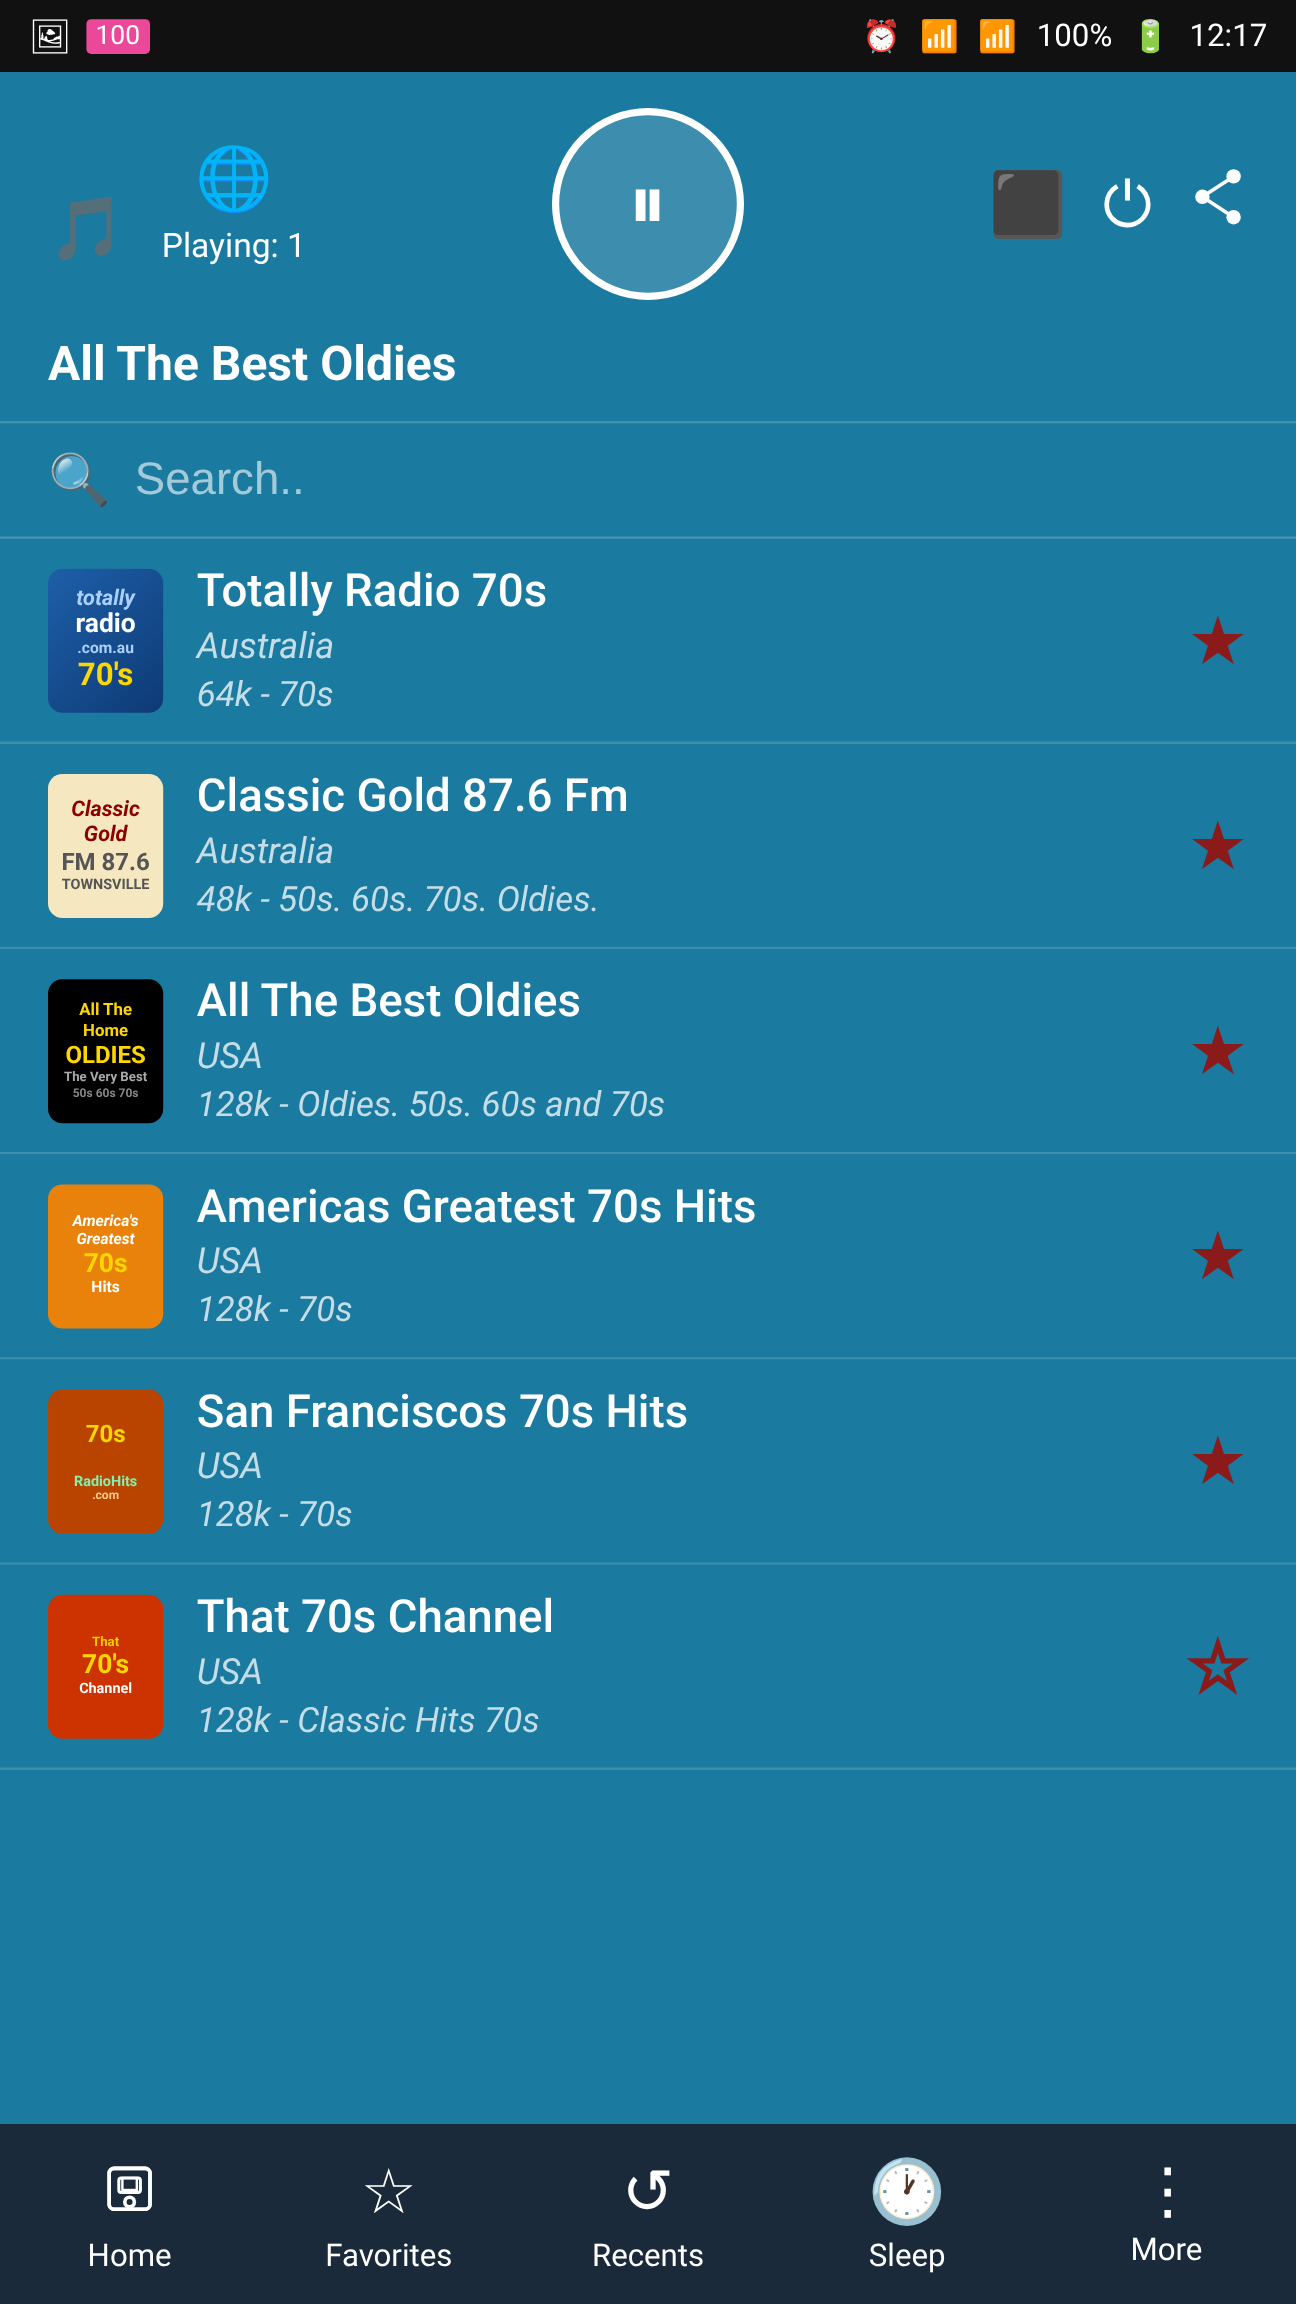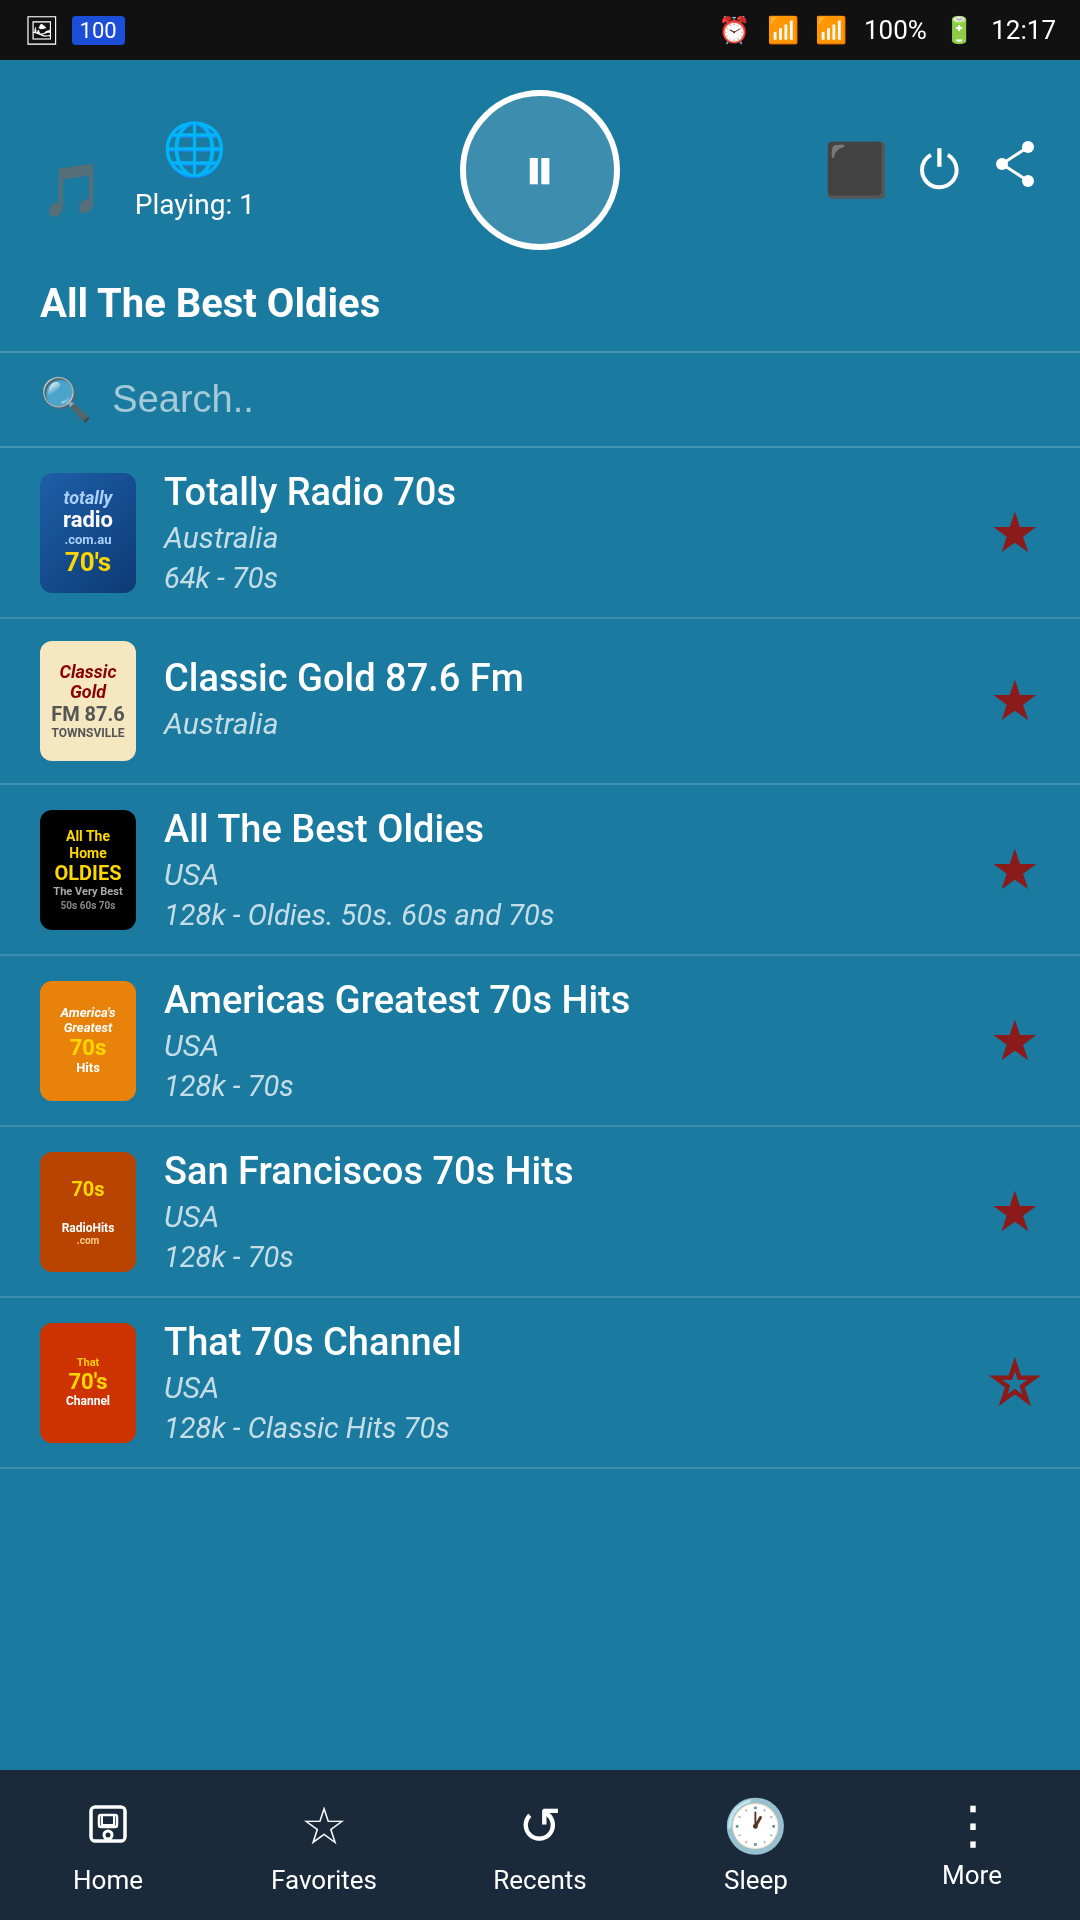--- a/index.html
+++ b/index.html
@@ -158,21 +158,21 @@
 
     
     .logo-inner { width: 100%; height: 100%; display: flex; flex-direction: column; align-items: center; justify-content: center; padding: 8px; }
   </style>
 </head>
 <body>
 
 <div class="status-bar">
   <div class="status-left">
     <span>🖼</span>
-    <span style="background:#1d4ed8;padding:2px 8px;font-size:22px;border-radius:4px;">100</span>
+    <span style="background:#ec4899;padding:2px 8px;font-size:22px;border-radius:4px;">100</span>
   </div>
   <div class="status-right">
     <span>⏰</span>
     <span>📶</span>
     <span>📶</span>
     <span>100%</span>
     <span>🔋</span>
     <span>12:17</span>
   </div>
 </div>
@@ -240,20 +240,21 @@
       <div class="logo-inner">
         <div style="font-size:18px; color:#8b0000; font-style:italic; font-weight:bold; text-align:center; line-height:1.1;">Classic</div>
         <div style="font-size:18px; color:#8b0000; font-style:italic; font-weight:bold; text-align:center;">Gold</div>
         <div style="font-size:20px; color:#555; text-align:center;">FM 87.6</div>
         <div style="font-size:12px; color:#555; text-align:center;">TOWNSVILLE</div>
       </div>
     </div>
     <div class="station-info">
       <div class="station-name">Classic Gold 87.6 Fm</div>
       <div class="station-country">Australia</div>
+      <div class="station-meta">48k - 50s. 60s. 70s. Oldies.</div>
     </div>
     <span class="star-btn star-filled">★</span>
   </div>
 
   <div class="station-item">
     <div class="station-logo" style="background:#000; border-radius:12px;">
       <div class="logo-inner">
         <div style="font-size:14px; color:#ffd700; font-weight:bold; text-align:center; line-height:1.2;">All The Home</div>
         <div style="font-size:20px; color:#ffd700; font-weight:bold; text-align:center;">OLDIES</div>
         <div style="font-size:11px; color:#aaa; text-align:center;">The Very Best</div>
@@ -282,21 +283,21 @@
       <div class="station-country">USA</div>
       <div class="station-meta">128k - 70s</div>
     </div>
     <span class="star-btn star-filled">★</span>
   </div>
 
   <div class="station-item">
     <div class="station-logo" style="background:#b84400; border-radius:12px;">
       <div class="logo-inner">
         <div style="font-size:20px; color:#ffd700; font-weight:bold; text-align:center;">70s</div>
-        <div style="font-size:12px; color:#ffffff; text-align:center; line-height:1.2;margin-top:20px;">RadioHits</div>
+        <div style="font-size:12px; color:#86efac; text-align:center; line-height:1.2;margin-top:20px;">RadioHits</div>
         <div style="font-size:10px; color:#ffcc88; text-align:center;">.com</div>
       </div>
     </div>
     <div class="station-info">
       <div class="station-name">San Franciscos 70s Hits</div>
       <div class="station-country">USA</div>
       <div class="station-meta">128k - 70s</div>
     </div>
     <span class="star-btn star-filled">★</span>
   </div>

